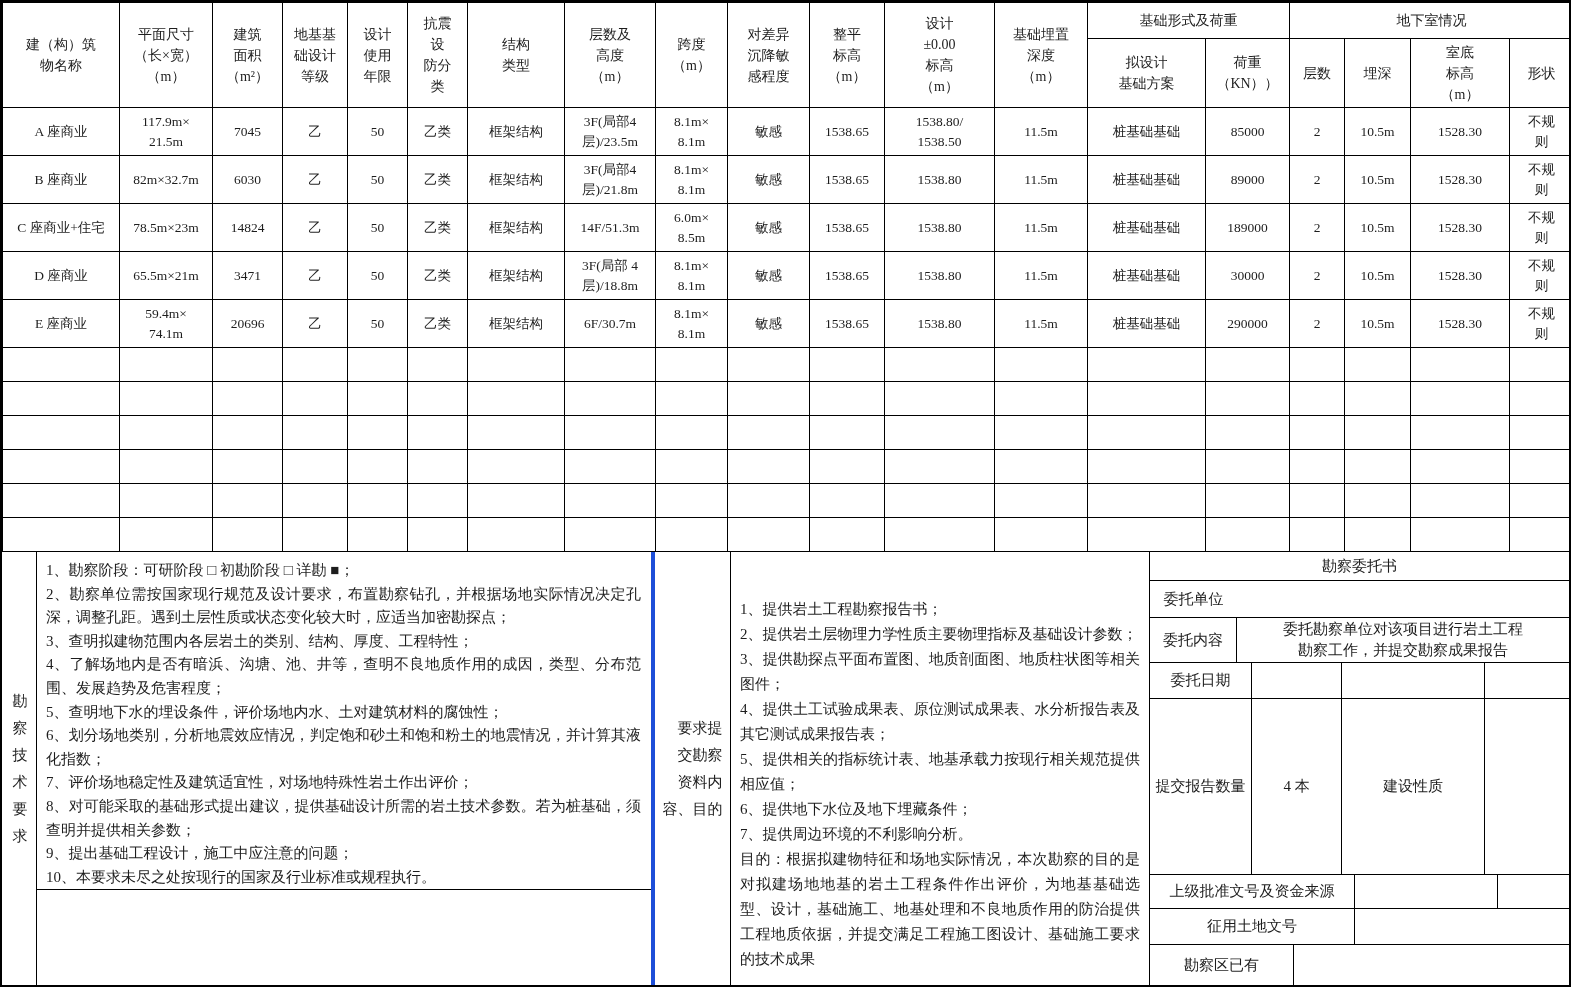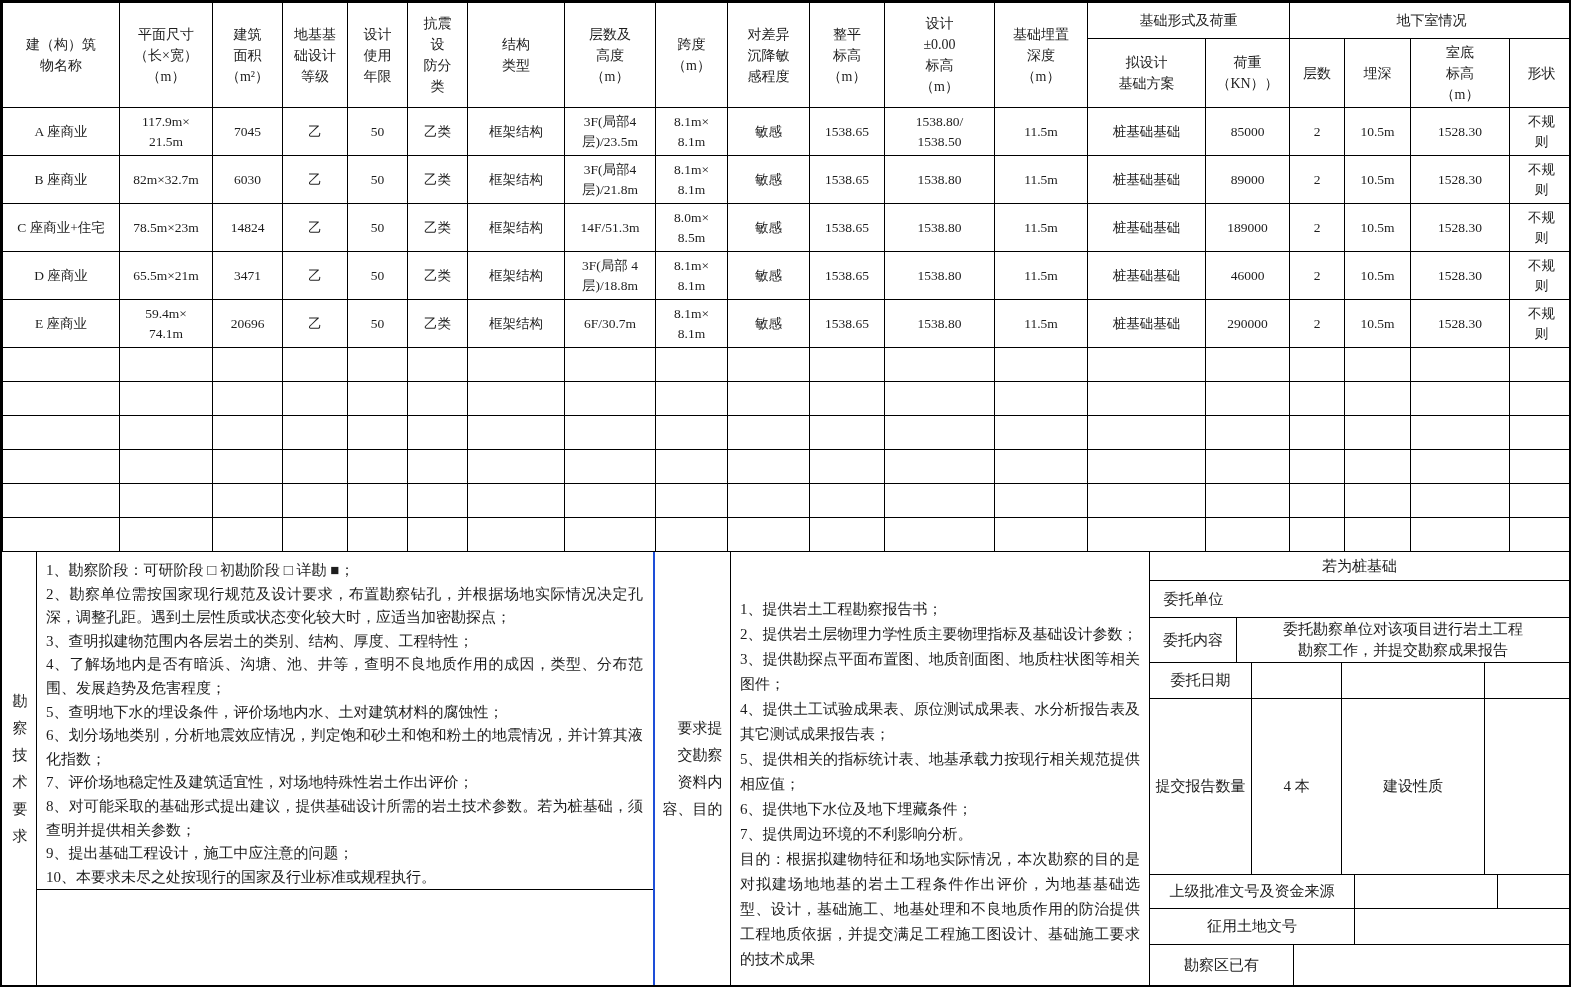--- a/index.html
+++ b/index.html
@@ -18,21 +18,21 @@
   }
   table.main .hdr td { font-size: 14px; line-height: 1.5; }
   tr.hrow1 { height: 36px; }
   tr.hrow2 { height: 69px; }
   tr.data-row { height: 48px; }
   tr.empty-row { height: 34px; }
   
   .bottom { display: flex; height: 433px; width: 1567px; }
   .v-strip { width: 35px; border-right: 1px solid #000; display: flex; align-items: center; justify-content: center; flex: none; }
   .v-strip .v-text { width: 17px; font-size: 15px; line-height: 27px; text-align: right; word-break: break-all; }
-  .left-block { width: 618px; flex: none; border-right: 2px solid #1d4ed8; display: flex; flex-direction: row; }
+  .left-block { width: 618px; flex: none; border-right: 4px solid #1d4ed8; display: flex; flex-direction: row; }
   .left-top { height: 338px; border-bottom: 1px solid #000; padding: 7px 10px 0 9px; }
   .left-top p { font-size: 15px; line-height: 23.6px; text-align: justify; }
   .left-bottom { flex: 1; }
   .mid-label { width: 76px; flex: none; border-right: 1px solid #000; display: flex; align-items: center; justify-content: center; }
   .mid-label div { font-size: 15px; line-height: 27px; text-align: right; white-space: pre-line; }
   .mid-text { width: 419px; flex: none; border-right: 1px solid #000; padding: 45px 9px 0 9px; }
   .mid-text p { font-size: 15px; line-height: 25px; text-align: justify; }
   
   .commission { flex: 1; display: flex; flex-direction: column; font-size: 15px; }
   .c-row { display: flex; border-bottom: 1px solid #000; align-items: stretch; }
@@ -190,21 +190,21 @@
         </tr>
         <tr class="data-row">
           <td>C 座商业+住宅</td>
           <td>78.5m×23m</td>
           <td>14824</td>
           <td>乙</td>
           <td>50</td>
           <td>乙类</td>
           <td>框架结构</td>
           <td>14F/51.3m</td>
-          <td>8.0m×
+          <td>6.0m×
 8.5m</td>
           <td>敏感</td>
           <td>1538.65</td>
           <td>1538.80</td>
           <td>11.5m</td>
           <td>桩基础基础</td>
           <td>189000</td>
           <td>2</td>
           <td>10.5m</td>
           <td>1528.30</td>
@@ -221,21 +221,21 @@
           <td>框架结构</td>
           <td>3F(局部 4
 层)/18.8m</td>
           <td>8.1m×
 8.1m</td>
           <td>敏感</td>
           <td>1538.65</td>
           <td>1538.80</td>
           <td>11.5m</td>
           <td>桩基础基础</td>
-          <td>46000</td>
+          <td>30000</td>
           <td>2</td>
           <td>10.5m</td>
           <td>1528.30</td>
           <td>不规
 则</td>
         </tr>
         <tr class="data-row">
           <td>E 座商业</td>
           <td>59.4m×
 74.1m</td>
@@ -423,21 +423,21 @@
         <p>3、提供勘探点平面布置图、地质剖面图、地质柱状图等相关图件；</p>
         <p>4、提供土工试验成果表、原位测试成果表、水分析报告表及其它测试成果报告表；</p>
         <p>5、提供相关的指标统计表、地基承载力按现行相关规范提供相应值；</p>
         <p>6、提供地下水位及地下埋藏条件；</p>
         <p>7、提供周边环境的不利影响分析。</p>
         <p>目的：根据拟建物特征和场地实际情况，本次勘察的目的是对拟建场地地基的岩土工程条件作出评价，为地基基础选型、设计，基础施工、地基处理和不良地质作用的防治提供工程地质依据，并提交满足工程施工图设计、基础施工要求的技术成果</p>
       </div>
 
     <div class="commission">
       <div class="c-row c-title">
-        <div class="c-cell grow">若为桩基础</div>
+        <div class="c-cell grow">勘察委托书</div>
       </div>
       <div class="c-row r-unit">
         <div class="c-cell w87">委托单位</div>
       </div>
       <div class="c-row r-content">
         <div class="c-cell w87">委托内容</div>
         <div class="c-cell grow">委托勘察单位对该项目进行岩土工程
 勘察工作，并提交勘察成果报告</div>
       </div>
       <div class="c-row r-date">

